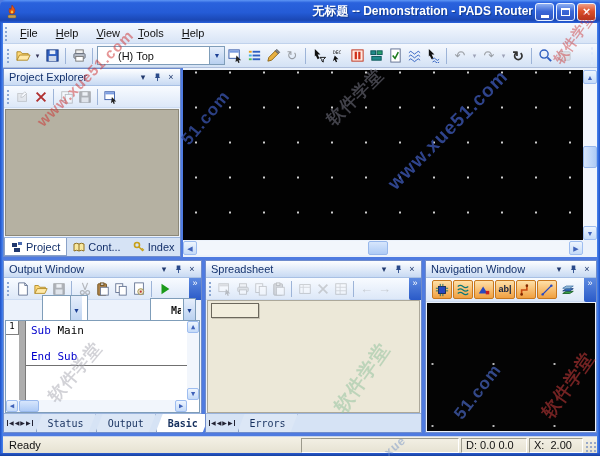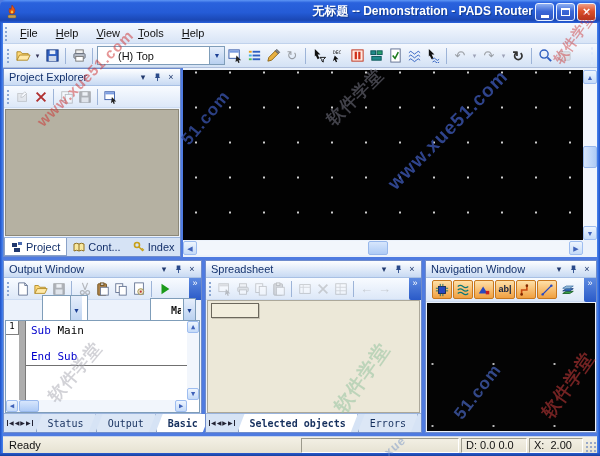--- a/index.html
+++ b/index.html
@@ -554,23 +554,20 @@
     <div id="ss-content">
       <div class="ss-cell"></div>
     </div>
     <div class="tabsrow">
       <div class="navarrows">
         <span class="barl">◀</span>
         <span>◀</span>
         <span>▶</span>
         <span class="barr">▶</span>
       </div>
-      <div class="sheet-tab active">
-          <span>Selected objects</span>
-        </div>
       <div class="sheet-tab">
           <span>Errors</span>
         </div>
     </div>
   </div>
 
   <div class="panel" style="left:425px; top:260px; width:172px; height:173px;">
     <div class="phead">
       <span class="pt">Navigation Window</span>
       <span class="hbtn">▾</span>

